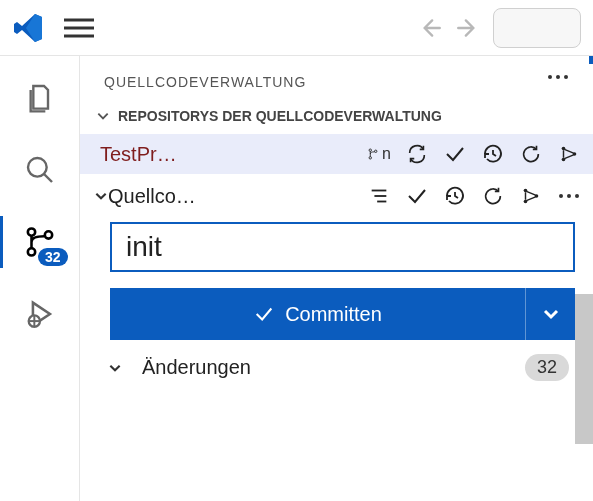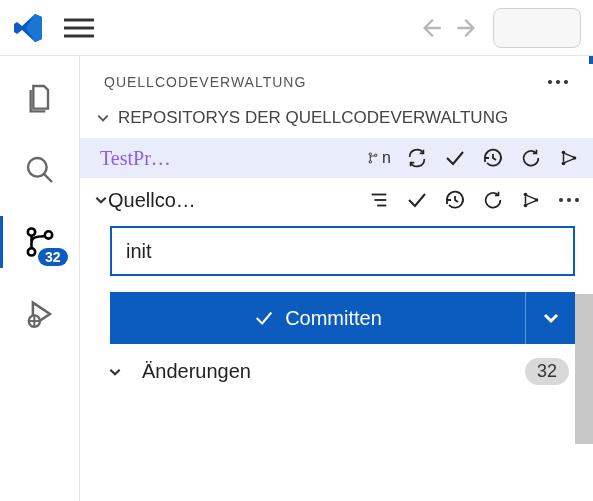--- a/index.html
+++ b/index.html
@@ -67,54 +67,54 @@
     font-weight:600;
   }
   .panel {
     flex:1;
     display:flex;
     flex-direction:column;
     position:relative;
   }
   .panel-header {
     display:flex;
-    align-items:center;
+    align-items:flex-start;
     padding: 18px 24px 12px 24px;
   }
   .panel-title {
     font-size:14px;
     letter-spacing:1px;
     color:#555;
   }
   .more-dots { margin-left:auto; color:#333; font-size:20px; letter-spacing:2px;}
   .section-header {
     display:flex;
     align-items:center;
     gap:8px;
     padding: 6px 16px;
-    font-size:17px;
+    font-size:14px;
     color:#444;
+    font-weight:bold;
   }
   .chev { width:14px; height:14px; }
   .repo-row {
     display:flex;
     align-items:center;
     background:#e9ecfa;
     padding: 8px 12px 8px 20px;
     gap: 10px;
     margin: 4px 0 4px 0;
   }
   .repo-name {
     font-size:20px;
-    color:#8b5cf6;
+    color:#7f1d1d;
     white-space:nowrap;
     overflow:hidden;
     text-overflow:ellipsis;
     max-width:90px;
-    font-family:Liberation Serif, serif;
   }
   .icon-row {
     display:flex;
     gap:14px;
     align-items:center;
     margin-left:auto;
   }
   .ic { width:24px; height:24px; color:#333; display:flex;align-items:center;justify-content:center;}
   .scm-row {
     display:flex;
@@ -131,21 +131,21 @@
   }
   .commit-area {
     padding: 8px 18px 0 30px;
     display:flex;
     flex-direction:column;
     gap:16px;
   }
   .commit-input {
     border:2px solid #0b5cbe;
     height:50px;
-    font-size:20px;
+    font-size:28px;
     padding: 0 14px;
     outline:none;
     color:#222;
     font-family:inherit;
   }
   .commit-btn-wrap {
     display:flex;
     height:52px;
   }
   .commit-btn {

